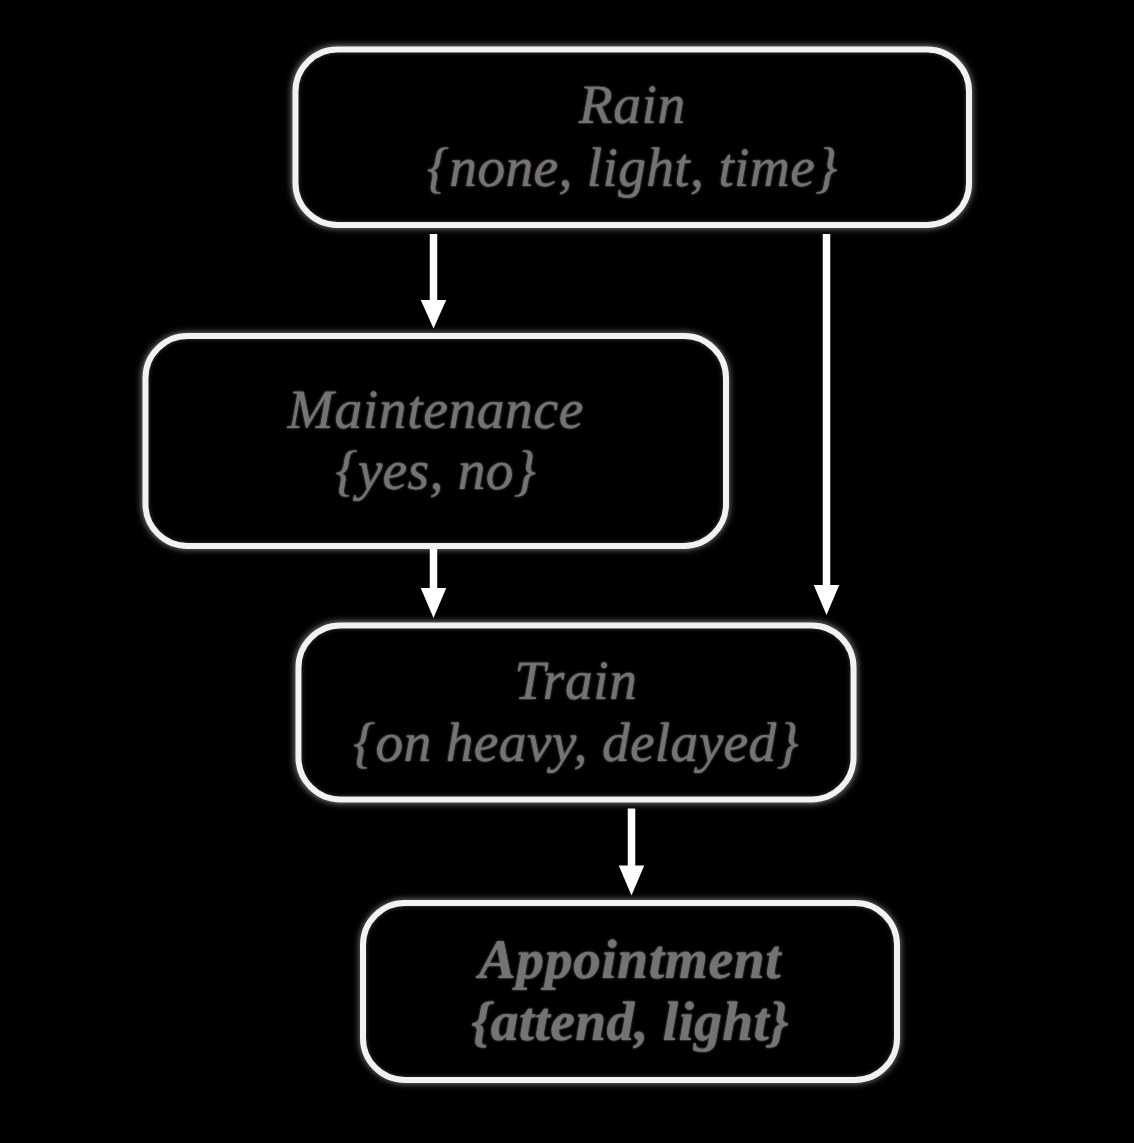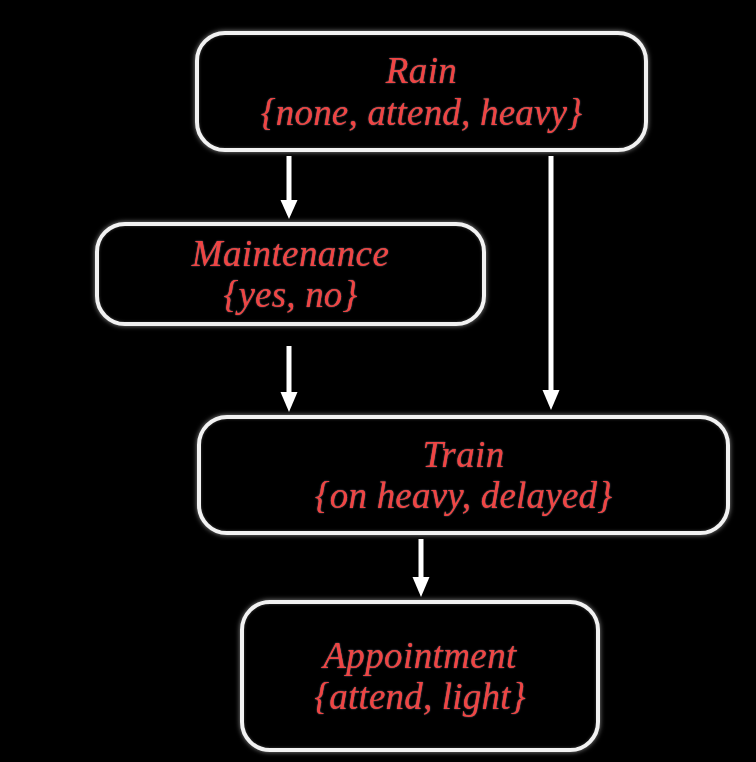--- a/index.html
+++ b/index.html
@@ -24,44 +24,44 @@
     border: 4px solid #f2f2f2;
     border-radius: 30px;
     display: flex;
     flex-direction: column;
     align-items: center;
     justify-content: center;
     box-shadow: 0 0 5px rgba(255,255,255,0.55),
                 inset 0 0 3px rgba(255,255,255,0.25);
     text-align: center;
     line-height: 1.06;
-    color: #ef4444;
+    color: #737373;
   }
   .node .nm {
     font-style: italic;
     font-size: 37px;
     letter-spacing: 0.4px;
     text-shadow: 0 0 1px rgba(255,170,110,0.55),
                  0 0 2px rgba(140,170,255,0.40);
     white-space: nowrap;
   }
   .node .dom {
     font-style: italic;
     font-size: 37px;
     letter-spacing: 0.2px;
     margin-top: 2px;
     text-shadow: 0 0 1px rgba(255,170,110,0.55),
                  0 0 2px rgba(140,170,255,0.40);
     white-space: nowrap;
   }
 
   #node-rain        { left:195px; top:31px;  width:453px; height:121px; }
-  #node-maintenance { left:95px;  top:222px; width:391px; height:104px; }
-  #node-train       { left:197px; top:415px; width:533px; height:120px; }
-  #node-appointment { left:240px; top:600px; width:360px; height:152px; }
+  #node-maintenance { left:95px;  top:222px; width:391px; height:144px; }
+  #node-train       { left:197px; top:415px; width:374px; height:120px; }
+  #node-appointment { left:240px; top:600px; width:360px; height:122px;font-weight:bold; }
 
   
   .edge {
     position: absolute;
     pointer-events: none;
   }
   .edge svg { display: block; overflow: visible; }
 </style>
 </head>
 <body>
@@ -91,21 +91,21 @@
 
   <div class="edge" style="left:402px; top:535px; width:40px; height:66px;">
     <svg width="40" height="66" viewBox="0 0 40 66">
       <line x1="19" y1="4" x2="19" y2="44" stroke="#ffffff" stroke-width="5"></line>
       <polygon points="10.5,42 27.5,42 19,62" fill="#ffffff"></polygon>
     </svg>
   </div>
 
   <div class="node" id="node-rain">
     <div class="nm">Rain</div>
-    <div class="dom">{none, attend, heavy}</div>
+    <div class="dom">{none, light, time}</div>
   </div>
 
   <div class="node" id="node-maintenance">
     <div class="nm">Maintenance</div>
     <div class="dom">{yes, no}</div>
   </div>
 
   <div class="node" id="node-train">
     <div class="nm">Train</div>
     <div class="dom">{on heavy, delayed}</div>

